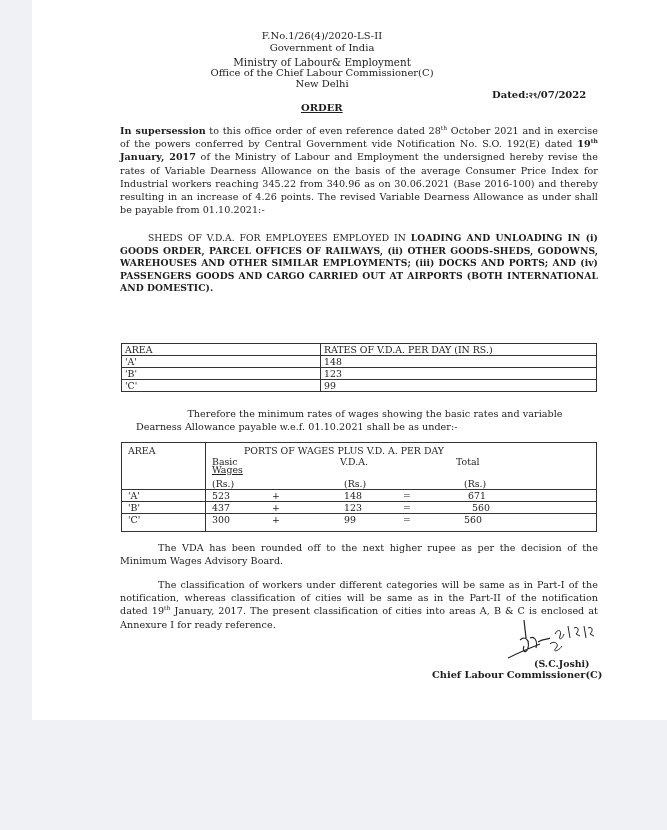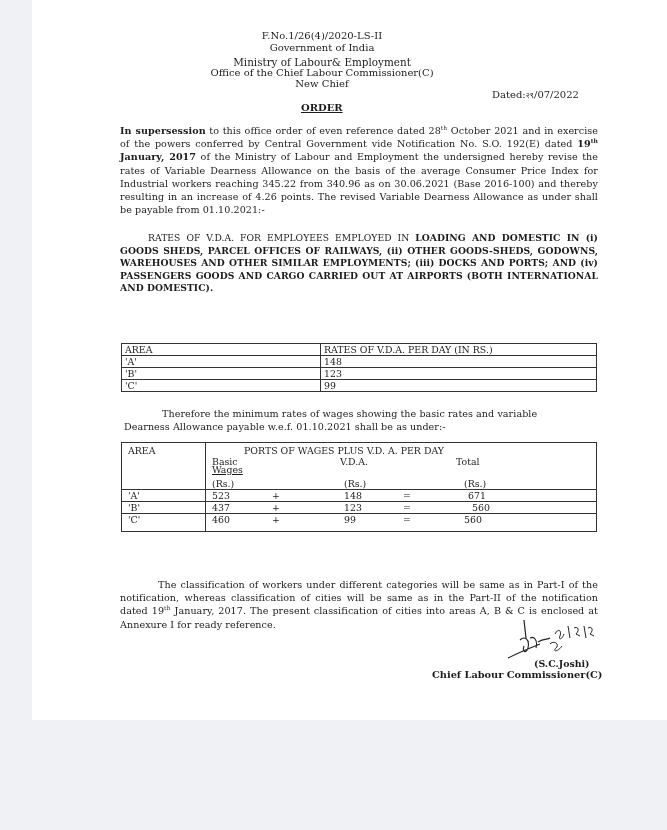--- a/index.html
+++ b/index.html
@@ -35,34 +35,34 @@
 </style>
 </head>
 <body>
 
 <div class="page">
 
   <div class="abs hdr" style="left:180px; top:30px; width:220px;">F.No.1/26(4)/2020-LS-II</div>
   <div class="abs hdr" style="left:180px; top:42px; width:220px;">Government of India</div>
   <div class="abs hdr" style="left:120px; top:67px; width:340px;">Office of the Chief Labour Commissioner(C)</div>
   <div class="abs hdr" style="left:140px; top:56px; width:300px; font-size:10.4px;">Ministry of Labour&amp; Employment</div>
-  <div class="abs hdr" style="left:180px; top:78px; width:220px;">New Chief</div>
+  <div class="abs hdr" style="left:180px; top:78px; width:220px;">New Delhi</div>
 
-  <div class="abs" style="left:460px; top:89px; font-size:10px; font-weight:normal; white-space:nowrap;text-align:center;">
+  <div class="abs" style="left:460px; top:89px; font-size:10px; font-weight:bold; white-space:nowrap;text-align:center;">
     <span>Dated:</span><span style="font-family:'DejaVu Sans',sans-serif; font-size:8px;">२९</span><span>/07/2022</span>
   </div>
 
   <div class="abs order-title" style="left:269px; top:102px;">ORDER</div>
 
   <div class="abs para" style="left:88px; top:124px; width:478px;">
     <b>In supersession</b><span> to this office order of even reference dated 28</span><sup>th</sup><span> October 2021 and in exercise of the powers conferred by Central Government vide Notification No. S.O. 192(E) dated </span><b><span>19</span><sup>th</sup><span> January, 2017</span></b><span> of the Ministry of Labour and Employment the undersigned hereby revise the rates of Variable Dearness Allowance on the basis of the average Consumer Price Index for Industrial workers reaching 345.22 from 340.96 as on 30.06.2021 (Base 2016-100) and thereby resulting in an increase of 4.26 points. The revised Variable Dearness Allowance as under shall be payable from 01.10.2021:-</span>
   </div>
 
   <div class="abs para" style="left:88px; top:232px; width:478px; line-height:12.6px; text-indent:28px;">
-    <span style="font-size:9.2px;">RATES OF V.D.A. FOR EMPLOYEES EMPLOYED  IN </span><b style="font-size:9.2px;">LOADING AND DOMESTIC IN (i) GOODS SHEDS, PARCEL OFFICES OF RAILWAYS, (ii) OTHER GOODS-SHEDS, GODOWNS, WAREHOUSES AND OTHER SIMILAR EMPLOYMENTS; (iii) DOCKS AND PORTS; AND (iv) PASSENGERS GOODS AND CARGO CARRIED OUT AT AIRPORTS (BOTH INTERNATIONAL AND DOMESTIC).</b>
+    <span style="font-size:9.2px;">SHEDS OF V.D.A. FOR EMPLOYEES EMPLOYED  IN </span><b style="font-size:9.2px;">LOADING AND UNLOADING IN (i) GOODS ORDER, PARCEL OFFICES OF RAILWAYS, (ii) OTHER GOODS-SHEDS, GODOWNS, WAREHOUSES AND OTHER SIMILAR EMPLOYMENTS; (iii) DOCKS AND PORTS; AND (iv) PASSENGERS GOODS AND CARGO CARRIED OUT AT AIRPORTS (BOTH INTERNATIONAL AND DOMESTIC).</b>
   </div>
 
 
   <table class="abs t1" style="left:89px; top:343px; width:476px;">
     <tbody>
         <tr>
       <td style="width:192px;">AREA</td>
       <td>RATES OF V.D.A. PER DAY (IN RS.)</td>
     </tr>
     <tr>
@@ -73,21 +73,21 @@
       <td>'B'</td>
       <td>123</td>
     </tr>
     <tr>
       <td>'C'</td>
       <td>99</td>
     </tr>
   </tbody>
     </table>
 
-  <div class="abs para" style="left:92px; top:407px; width:440px; text-indent:38px; text-align:left;">Therefore the minimum rates of wages showing the basic rates and variable Dearness Allowance payable w.e.f.  01.10.2021 shall be as under:-</div>
+  <div class="abs para" style="left:104px; top:407px; width:440px; text-indent:38px; text-align:center;">Therefore the minimum rates of wages showing the basic rates and variable Dearness Allowance payable w.e.f.  01.10.2021 shall be as under:-</div>
 
   <div class="abs t2" style="left:89px; top:442px; width:474px; height:88px;">
 
     <div class="abs" style="left:83px; top:0; width:1px; height:88px; background:#333;"></div>
 
     <div class="abs small" style="left:6px; top:2px; font-size:9.4px;">AREA</div>
     <div class="abs small" style="left:122px; top:2px; font-size:9.4px; white-space:nowrap;">PORTS OF WAGES PLUS V.D. A. PER DAY</div>
     <div class="abs small" style="left:90px; top:13px; font-size:9.4px;">Basic</div>
     <div class="abs small" style="left:90px; top:21px; font-size:9.4px;text-decoration:underline;">Wages</div>
     <div class="abs small" style="left:90px; top:35px; font-size:9.4px;">(Rs.)</div>
@@ -113,28 +113,29 @@
       <span class="abs small" style="left:6px; top:0; font-size:9.4px;">'B'</span>
       <span class="abs small" style="left:90px; top:0; font-size:9.4px;">437</span>
       <span class="abs small" style="left:150px; top:0; font-size:9.4px;">+</span>
       <span class="abs small" style="left:222px; top:0; font-size:9.4px;">123</span>
       <span class="abs small" style="left:281px; top:0; font-size:9.4px;">=</span>
       <span class="abs small" style="left:350px; top:0; font-size:9.4px;">560</span>
     </div>
 
     <div class="abs" style="left:0; top:71px; width:474px; height:11px;">
       <span class="abs small" style="left:6px; top:0; font-size:9.4px;">'C'</span>
-      <span class="abs small" style="left:90px; top:0; font-size:9.4px;">460</span>
+      <span class="abs small" style="left:90px; top:0; font-size:9.4px;">300</span>
       <span class="abs small" style="left:150px; top:0; font-size:9.4px;">+</span>
       <span class="abs small" style="left:222px; top:0; font-size:9.4px;">99</span>
       <span class="abs small" style="left:281px; top:0; font-size:9.4px;">=</span>
       <span class="abs small" style="left:342px; top:0; font-size:9.4px;">560</span>
     </div>
   </div>
 
+  <div class="abs para" style="left:88px; top:541px; width:478px; text-indent:38px;">The VDA has been rounded off to the next higher rupee as per the decision of the Minimum Wages Advisory Board.</div>
 
   <div class="abs para" style="left:88px; top:578px; width:478px; text-indent:38px;">
     <span>The classification of workers under different categories will be same as in Part-I of the notification, whereas classification of cities will be same as in the Part-II of the notification dated 19</span><sup>th</sup><span> January, 2017. The present classification of cities into areas A, B &amp; C is enclosed at Annexure I for ready reference.</span>
   </div>
 
   <svg class="abs" style="left:468px; top:618px;" width="100" height="48" viewBox="0 0 100 48">
     <path d="M24 2 L26 20" stroke="#222" stroke-width="1.2" fill="none"></path>
     <path d="M8 40 C 20 34, 30 30, 40 26 M20 22 C 24 18, 30 20, 28 30 C 26 36, 22 34, 24 28 M30 20 C 34 18, 38 22, 36 30 M38 24 C 44 20, 48 22, 50 20" stroke="#222" stroke-width="1.1" fill="none"></path>
     <path d="M55 16 C 58 10, 62 12, 60 18 C 58 22, 62 22, 64 16 M68 8 L 70 20 M74 10 C 78 8, 80 12, 76 16 L 80 18 M84 8 L 86 20 M88 10 C 92 8, 94 12, 90 16 L 94 18" stroke="#222" stroke-width="1" fill="none"></path>
     <path d="M50 26 C 54 22, 60 26, 56 30 C 52 34, 58 34, 62 28" stroke="#222" stroke-width="1" fill="none"></path>

